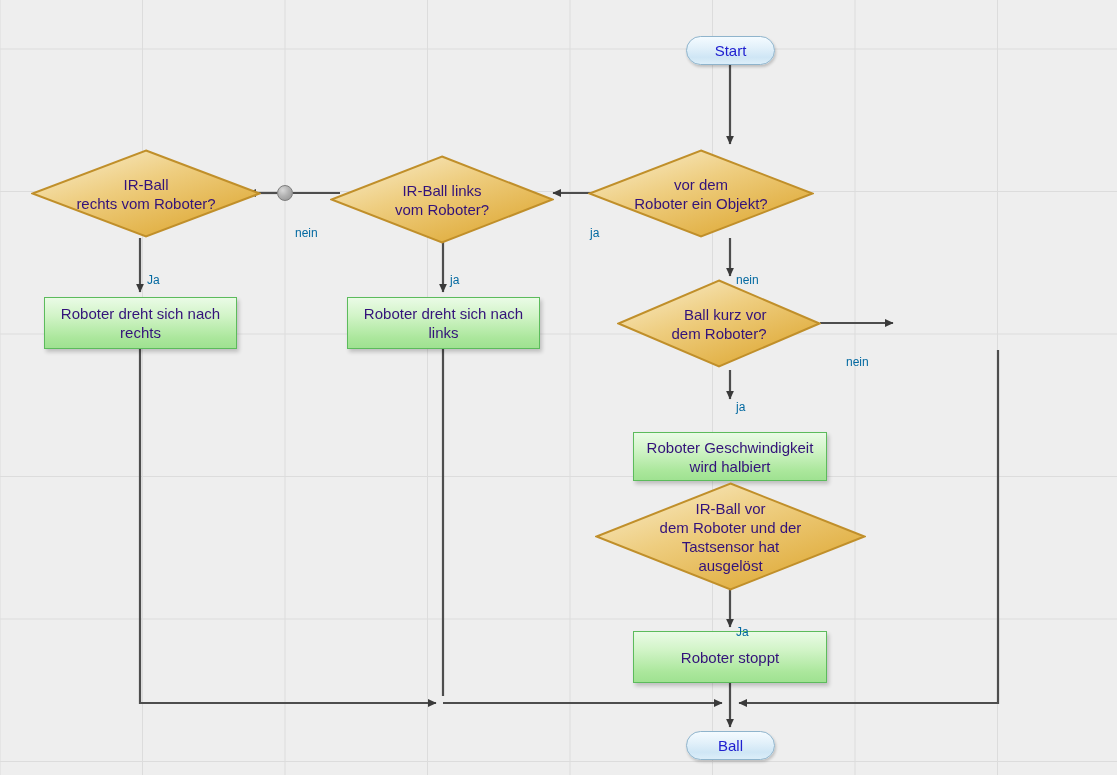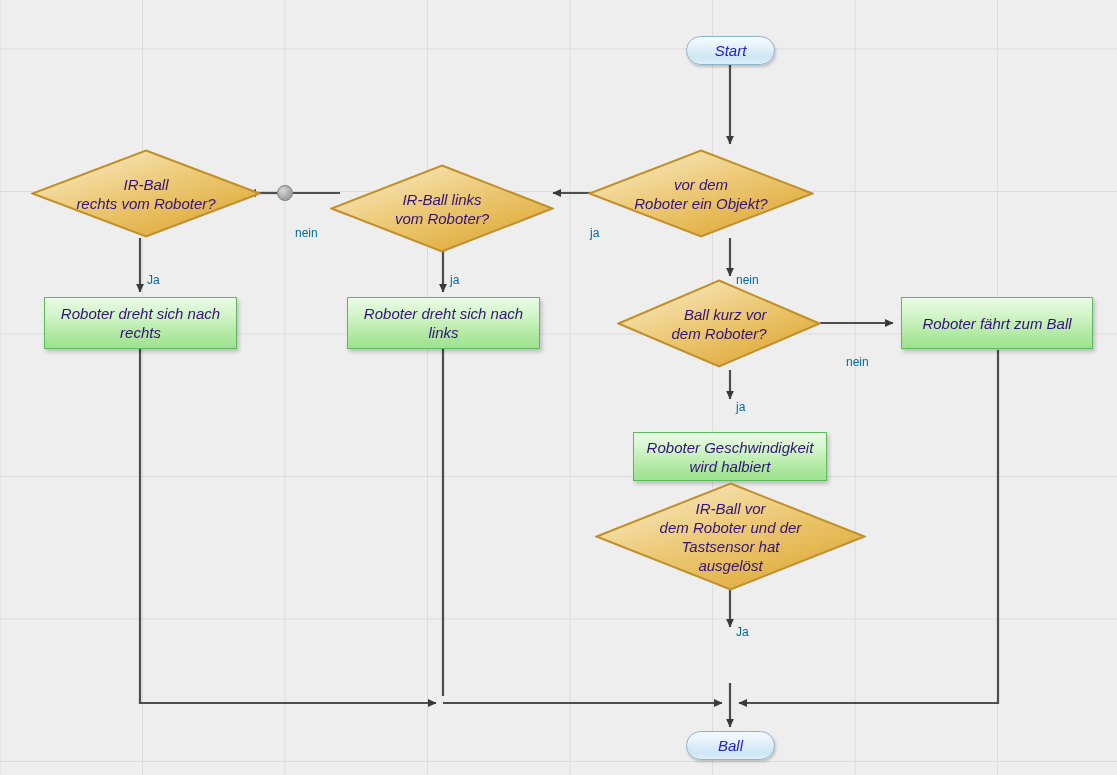--- a/index.html
+++ b/index.html
@@ -40,21 +40,20 @@
     position: absolute;
     box-sizing: border-box;
     display: flex;
     align-items: center;
     justify-content: center;
     text-align: center;
     color: #33127a;
     font-size: 15px;
     line-height: 19px;
     white-space: pre-line;
-    font-style: italic;
   }
   
   .terminal {
     border: 1px solid #8fb4cc;
     border-radius: 16px;
     background: linear-gradient(to bottom, #f4fbff 0%, #e3f1fa 38%, #cfe6f5 75%, #dceef9 100%);
     color: #2020d0;
     box-shadow: 1px 2px 3px rgba(0,0,0,0.20);
     font-size: 15px;
   }
@@ -159,21 +158,21 @@
           <stop offset="45%" stop-color="#eecd7f"></stop>
           <stop offset="100%" stop-color="#dda62f"></stop>
         </linearGradient>
       </defs>
       <polygon points="113,1.5 224.5,44.5 113,87.5 1.5,44.5" fill="url(#gd1)" stroke="#c08f2a" stroke-width="2"></polygon>
     </svg>
     <span class="dlabel">vor dem
 Roboter ein Objekt?</span>
   </div>
 
-  <div class="node decision" style="left:330px; top:164px; width:224px; height:89px;justify-content:center;">
+  <div class="node decision" style="left:330px; top:155px; width:224px; height:89px;justify-content:center;">
     <svg viewBox="0 0 224 89" preserveAspectRatio="none">
       <polygon points="112,1.5 222.5,44.5 112,87.5 1.5,44.5" fill="url(#gd1)" stroke="#c08f2a" stroke-width="2"></polygon>
     </svg>
     <span class="dlabel">IR-Ball links
 vom Roboter?</span>
   </div>
 
   <div class="node decision" style="left:31px; top:149px; width:230px; height:89px;">
     <svg viewBox="0 0 230 89" preserveAspectRatio="none">
       <polygon points="115,1.5 228.5,44.5 115,87.5 1.5,44.5" fill="url(#gd1)" stroke="#c08f2a" stroke-width="2"></polygon>
@@ -193,39 +192,39 @@
   </div>
 
   <div class="node decision" style="left:617px; top:279px; width:204px; height:89px;text-align:right;">
     <svg viewBox="0 0 204 89" preserveAspectRatio="none">
       <polygon points="102,1.5 202.5,44.5 102,87.5 1.5,44.5" fill="url(#gd1)" stroke="#c08f2a" stroke-width="2"></polygon>
     </svg>
     <span class="dlabel">Ball kurz vor
 dem Roboter?</span>
   </div>
 
-  <div class="node process" style="left:901px; top:297px; width:192px; height:52px;">
-    <span>Roboter fährt zum Ball</span>
-  </div>
 
   <div class="node process" style="left:633px; top:404px; width:194px; height:49px;margin-top:28px;">
     <span>Roboter Geschwindigkeit
 wird halbiert</span>
   </div>
 
   <div class="node decision" style="left:595px; top:482px; width:271px; height:109px;">
     <svg viewBox="0 0 271 109" preserveAspectRatio="none">
       <polygon points="135.5,1.5 269.5,54.5 135.5,107.5 1.5,54.5" fill="url(#gd1)" stroke="#c08f2a" stroke-width="2"></polygon>
     </svg>
     <span class="dlabel">IR-Ball vor
 dem Roboter und der
 Tastsensor hat
 ausgelöst</span>
   </div>
 
+  <div class="node process" style="left:633px; top:631px; width:194px; height:52px;">
+    <span>Roboter stoppt</span>
+  </div>
 
   <div class="node terminal" style="left:686px; top:731px; width:89px; height:29px;">
     <span>Ball</span>
   </div>
 
   <div class="elabel" style="left:590px; top:201px;">ja</div>
   <div class="elabel" style="left:295px; top:201px;">nein</div>
   <div class="elabel" style="left:147px; top:248px;">Ja</div>
   <div class="elabel" style="left:450px; top:248px;">ja</div>
   <div class="elabel" style="left:736px; top:248px;">nein</div>

